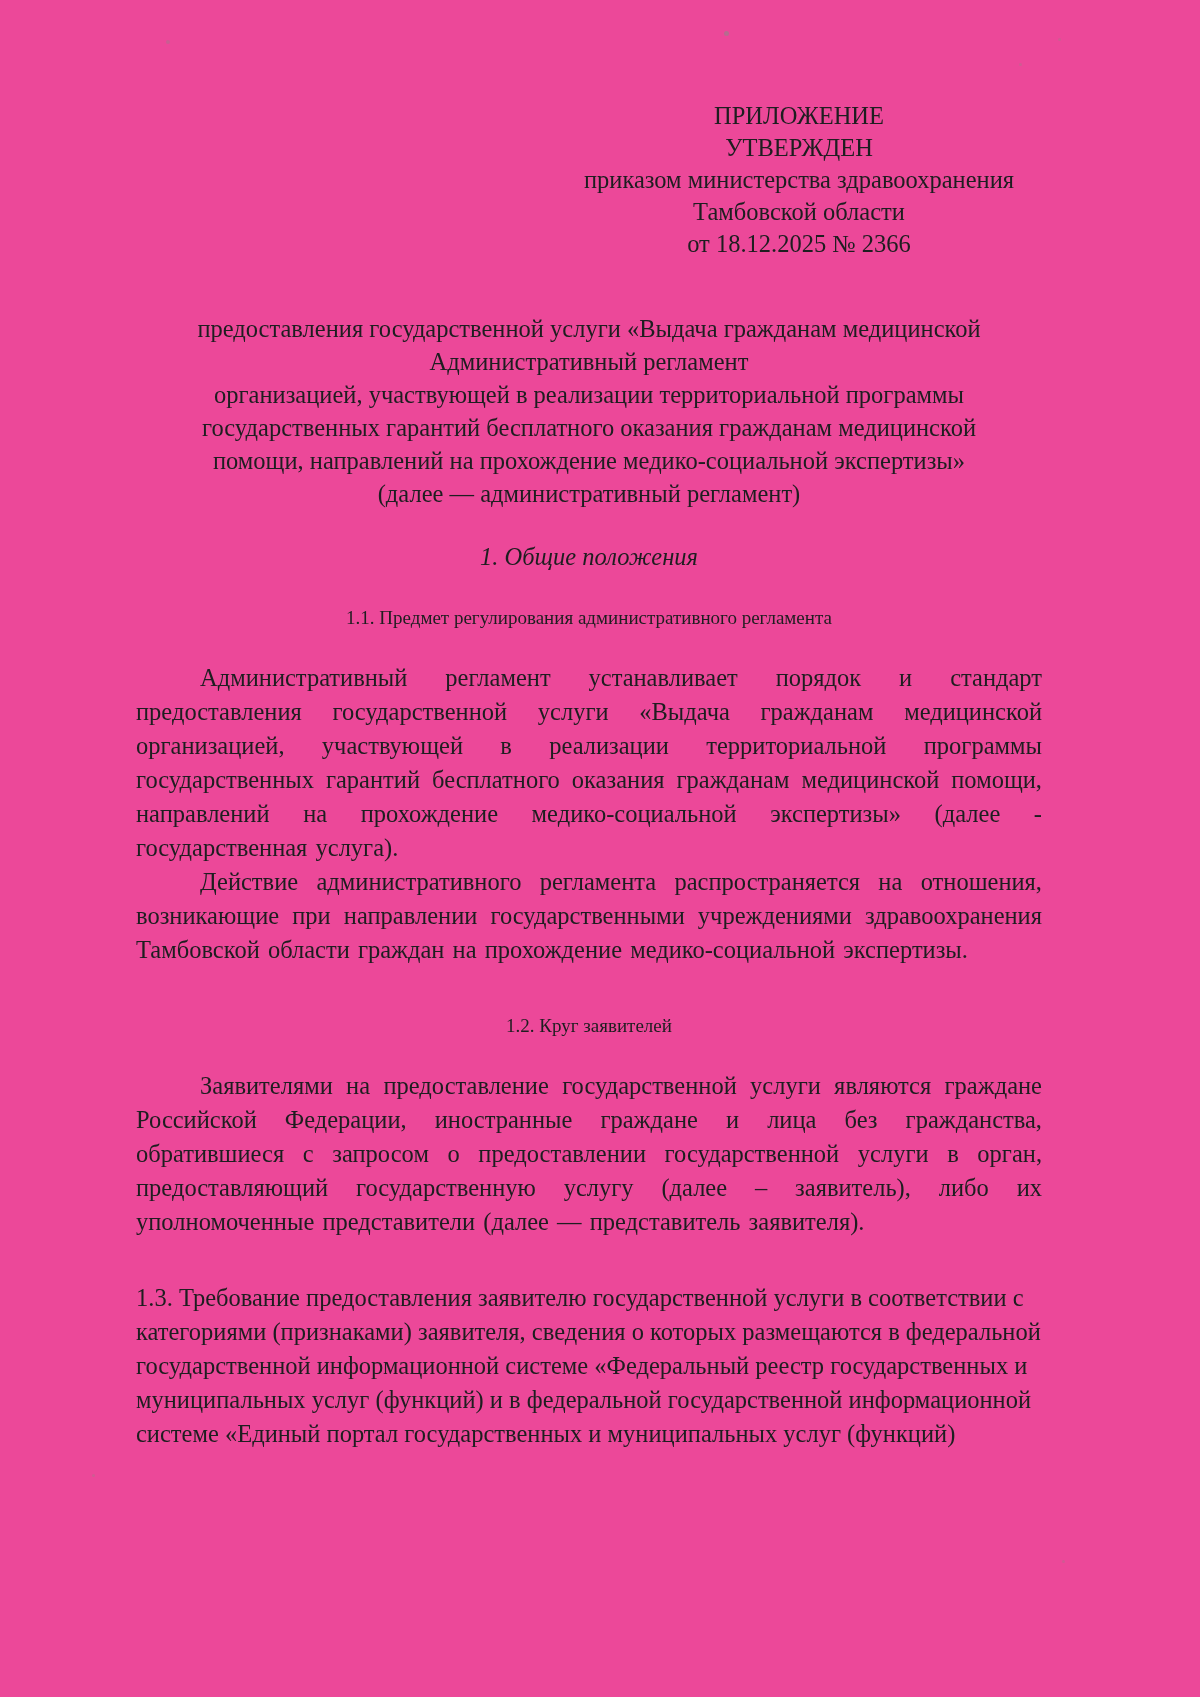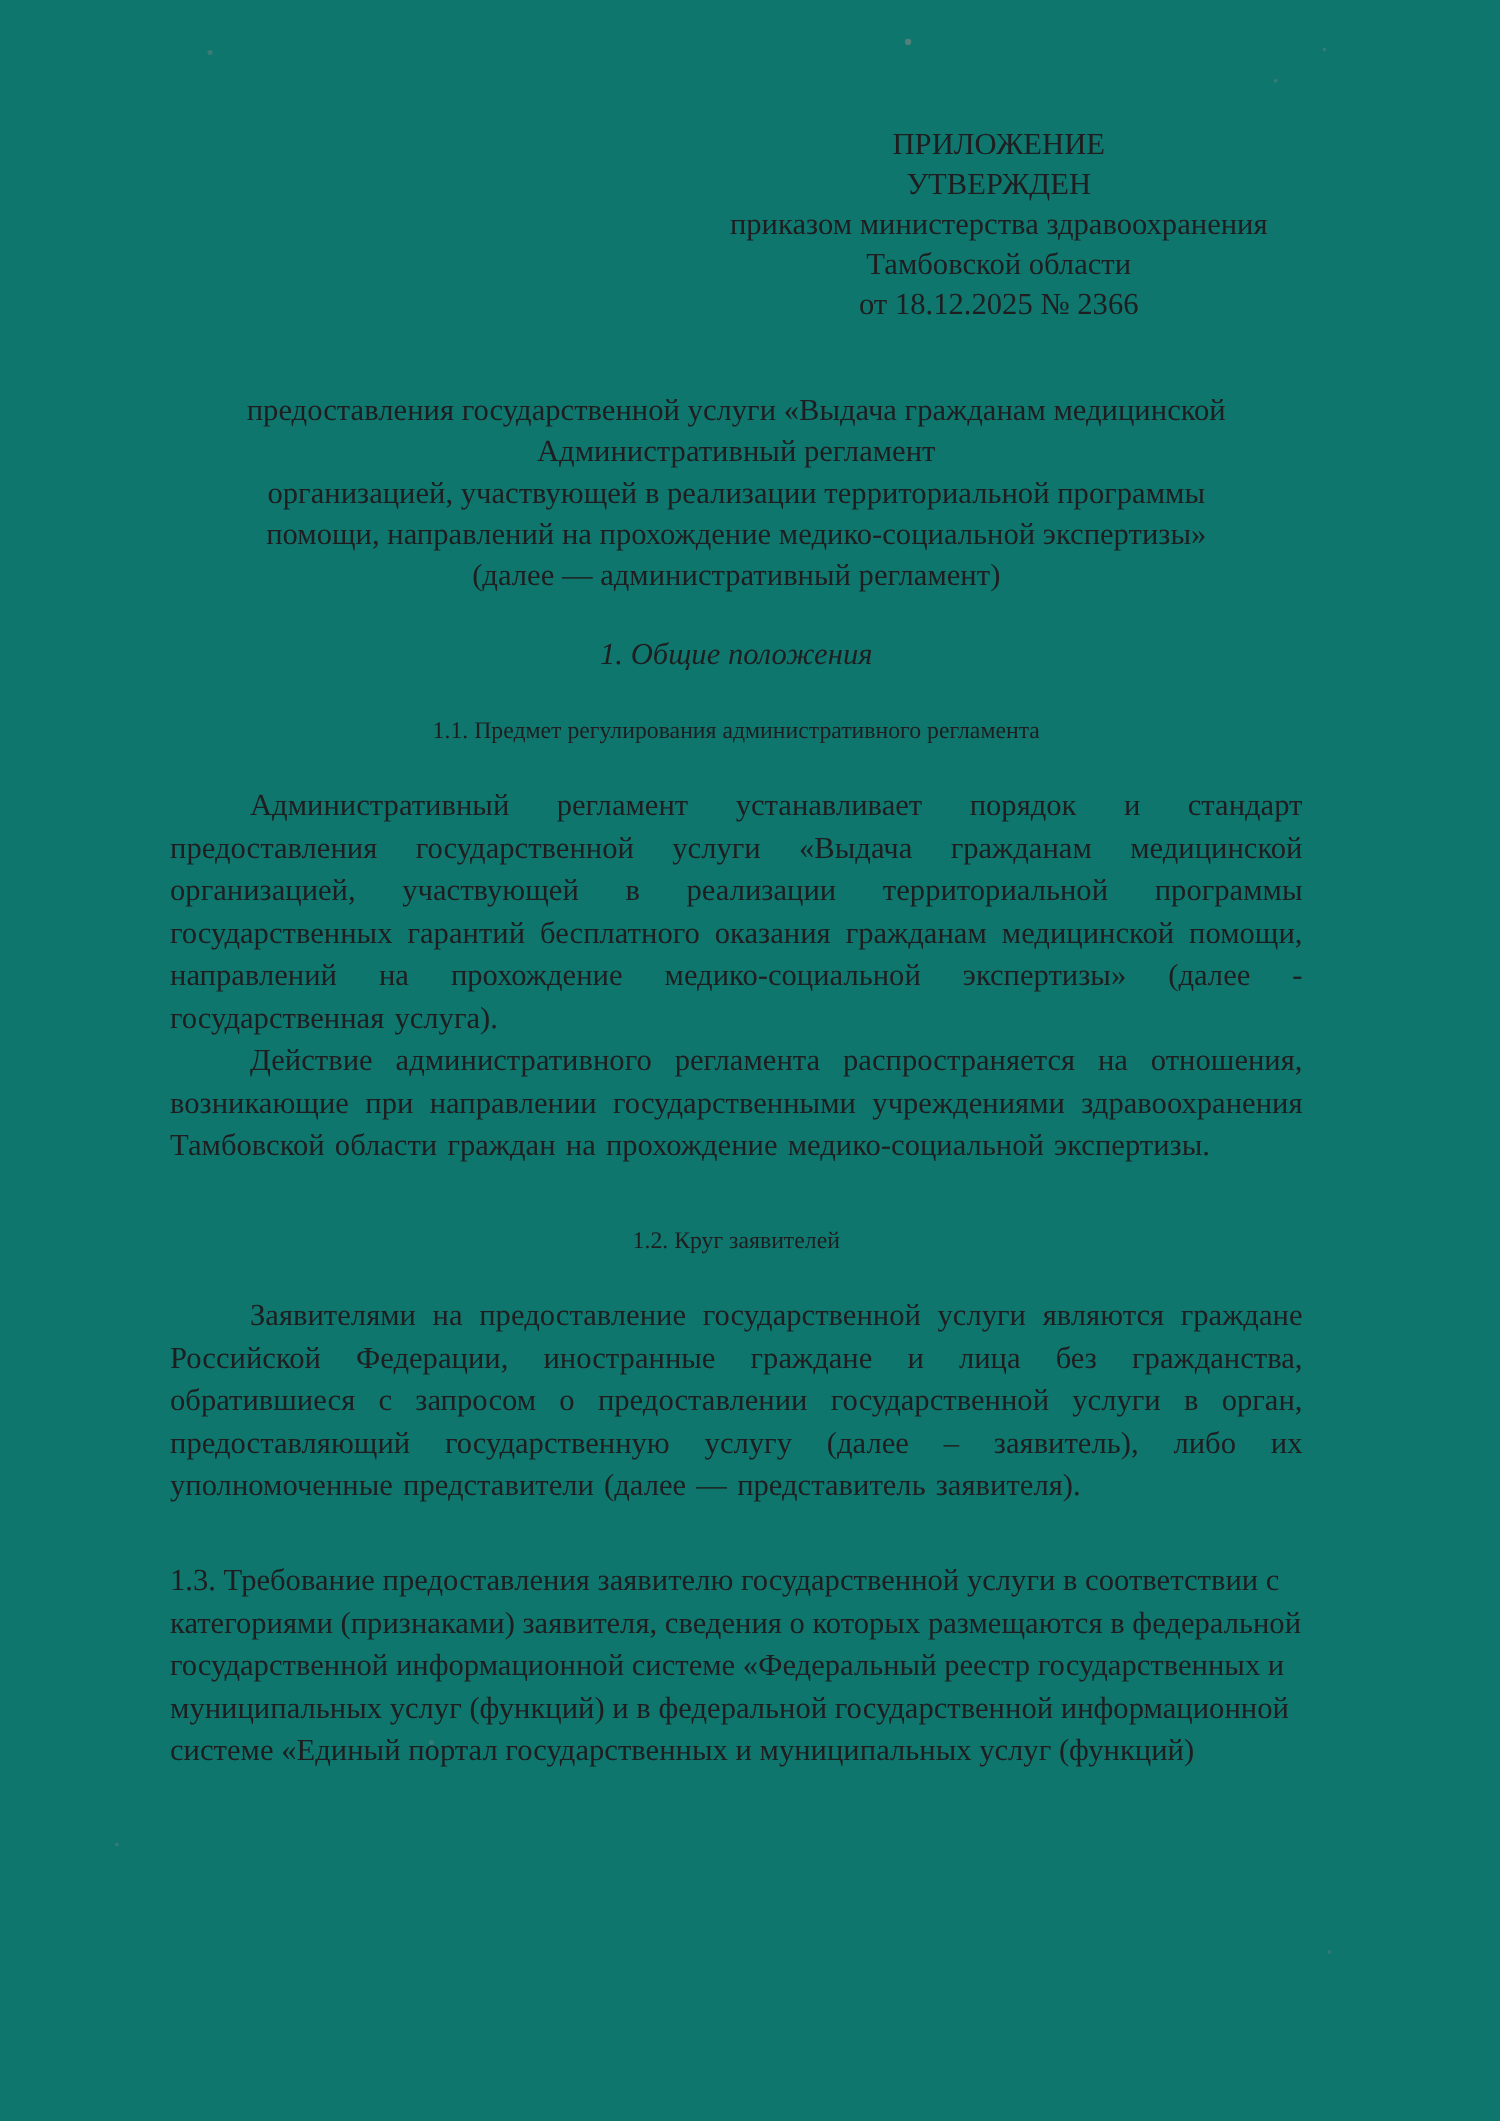--- a/index.html
+++ b/index.html
@@ -6,21 +6,21 @@
   html, body {
     margin: 0;
     padding: 0;
     background: #e9e9e7;
   }
   .page {
     position: relative;
     width: 1200px;
     height: 1697px;
     margin: 0 auto;
-    background: #0f766e;
+    background: #ec4899;
     box-sizing: border-box;
     padding: 100px 158px 0 136px;
     font-family: "Liberation Serif", "DejaVu Serif", serif;
     color: #1e1e20;
     overflow: hidden;
   }
   .approval {
     width: 482px;
     margin-left: auto;
     margin-right: 2px;
@@ -102,20 +102,21 @@
     <div>УТВЕРЖДЕН</div>
     <div>приказом министерства здравоохранения</div>
     <div>Тамбовской области</div>
     <div>от 18.12.2025 № 2366</div>
   </div>
 
   <div class="doc-title">
     <div>предоставления государственной услуги «Выдача гражданам медицинской</div>
     <div>Административный регламент</div>
     <div>организацией, участвующей в реализации территориальной программы</div>
+    <div>государственных гарантий бесплатного оказания гражданам медицинской</div>
     <div>помощи, направлений на прохождение медико-социальной экспертизы»</div>
     <div>(далее — административный регламент)</div>
   </div>
 
   <div class="h-sec">1. Общие положения</div>
 
   <div class="h-sub">1.1. Предмет регулирования административного регламента</div>
 
   <p class="body-par">Административный регламент устанавливает порядок и стандарт предоставления государственной услуги «Выдача гражданам медицинской организацией, участвующей в реализации территориальной программы государственных гарантий бесплатного оказания гражданам медицинской помощи, направлений на прохождение медико-социальной экспертизы» (далее - государственная услуга).</p>
   <p class="body-par">Действие административного регламента распространяется на отношения, возникающие при направлении государственными учреждениями здравоохранения Тамбовской области граждан на прохождение медико-социальной экспертизы.</p>

